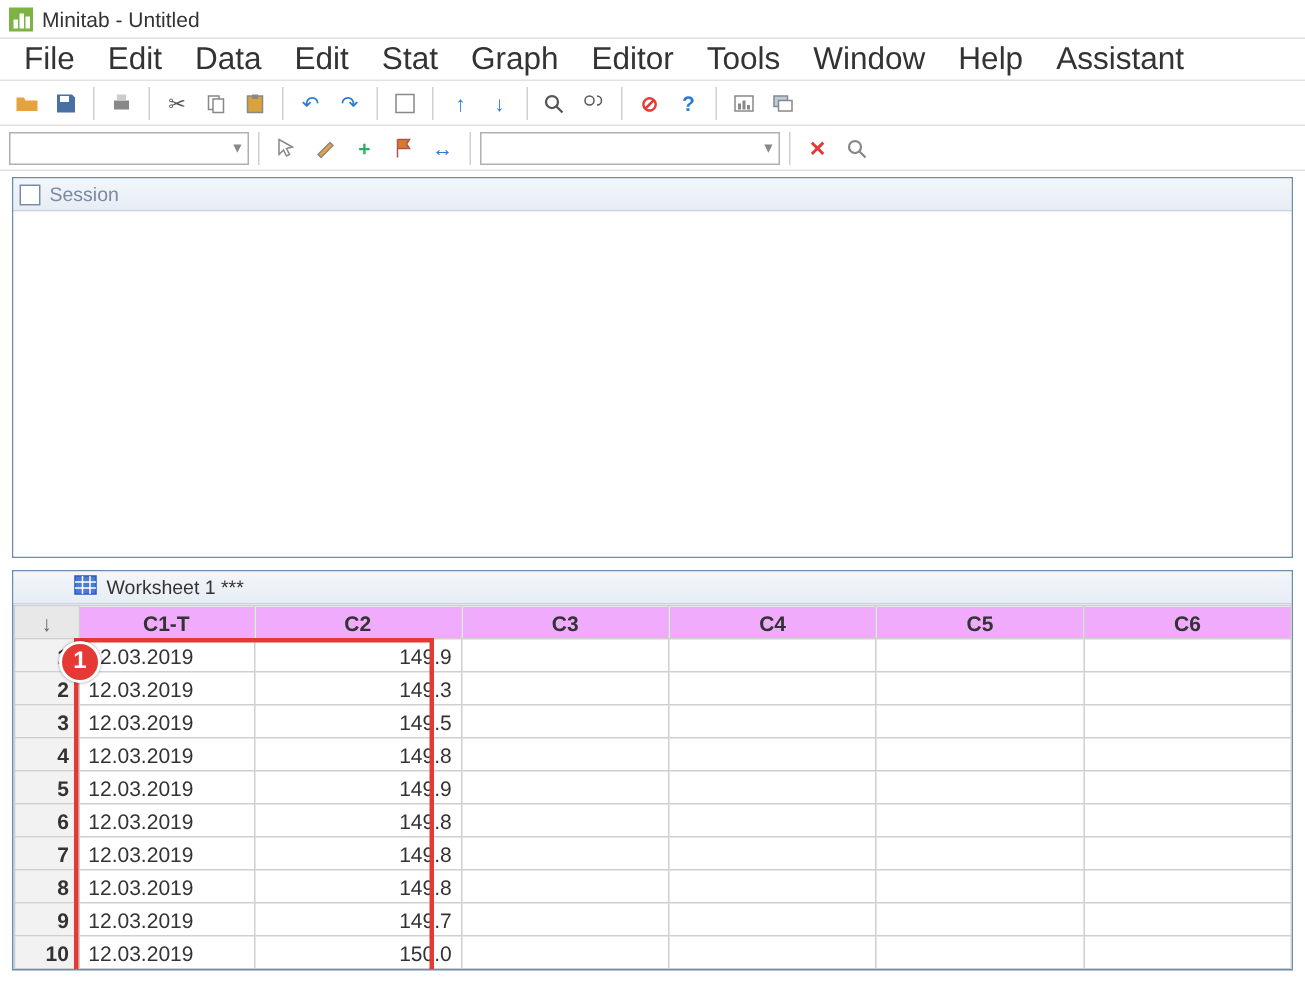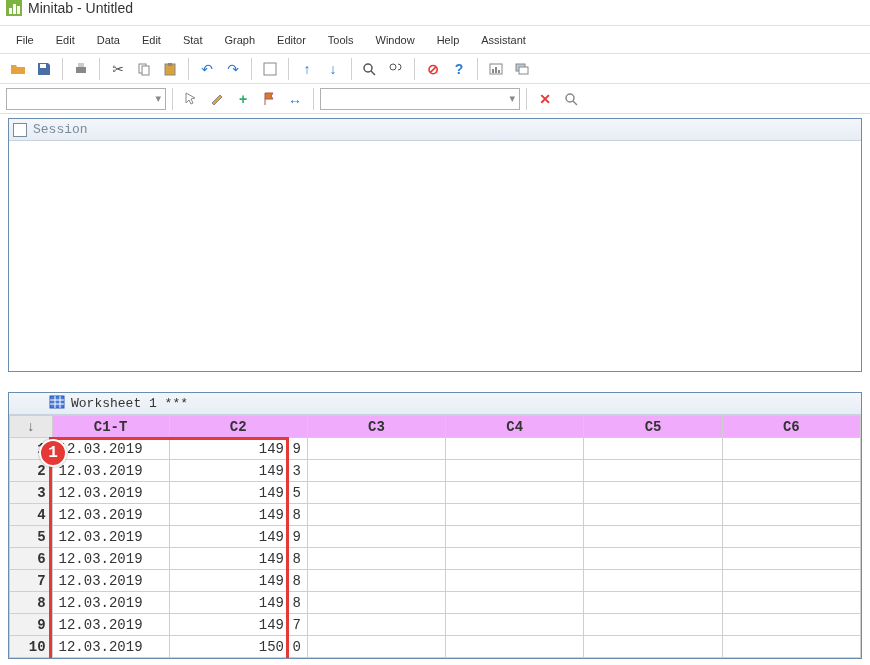--- a/index.html
+++ b/index.html
@@ -11,20 +11,21 @@
     color: #333;
     width: 870px;
     height: 665px;
     overflow: hidden;
     position: relative;
   }
   .title-bar {
     height: 26px;
     background: #fff;
     display: flex;
+    align-items: center;
     padding: 0 6px;
     border-bottom: 1px solid #e0e0e0;
   }
   .title-bar .app-icon {
     width: 16px; height: 16px;
     background: #7cb342;
     margin-right: 6px;
     display: inline-flex;
     align-items: flex-end;
     justify-content: space-around;
@@ -39,21 +40,21 @@
   .title-bar .app-icon i:nth-child(2){height:10px;}
   .title-bar .app-icon i:nth-child(3){height:8px;}
   .title-text { font-size: 14px; color: #333; }
   .menu-bar {
     height: 28px;
     display: flex;
     align-items: center;
     padding: 0 6px;
     gap: 2px;
     border-bottom: 1px solid #e0e0e0;
-    font-size: 11px;
+    font-size: 21px;
   }
   .menu-item {
     padding: 4px 10px;
     cursor: default;
   }
   .toolbars {
     display: flex;
     flex-direction: column;
   }
   .toolbar {
@@ -91,22 +92,21 @@
     padding: 0 4px;
     font-size: 11px;
     color: #888;
   }
   .panel-region {
     padding: 4px 8px;
   }
   .panel {
     border: 1px solid #6a8caf;
     background: #fff;
-    margin-bottom: 20px;
-    font-family: Liberation Mono, monospace;
+    margin-bottom: 8px;
   }
   .panel-header {
     height: 22px;
     background: linear-gradient(#f3f6fa,#e7edf5);
     border-bottom: 1px solid #c8d2df;
     display: flex;
     align-items: center;
     padding: 0 4px;
     font-size: 13px;
     color: #7a8aa0;

